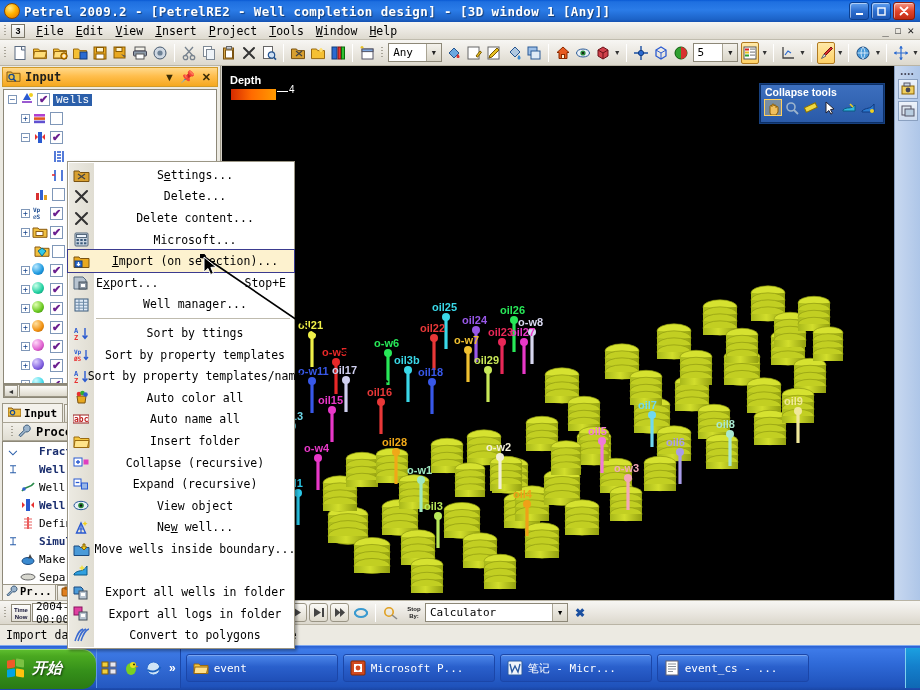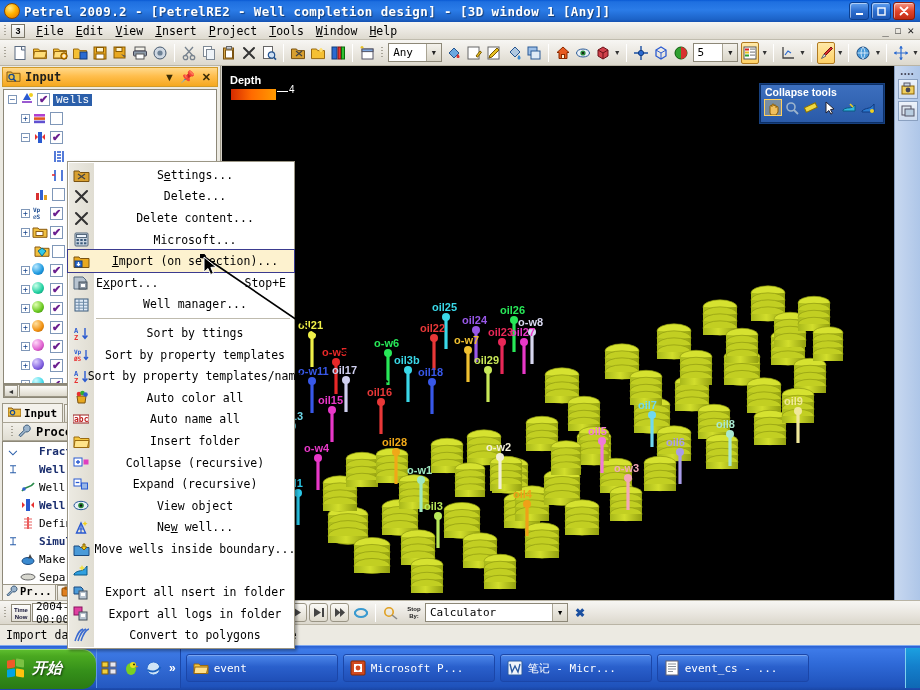--- a/index.html
+++ b/index.html
@@ -1842,21 +1842,21 @@
           </span>
         </div>
         <div class="mrow">
           <span class="micon">
             <svg width="16" height="15">
               <path d="M1 2h7l2 2v5H1z" fill="#4a9ad8" stroke="#1a4a80"></path>
               <rect x="6" y="6" width="8" height="8" fill="#b8c4d0" stroke="#44505c"></rect>
               <rect x="8" y="8" width="4" height="3" fill="#fff"></rect>
             </svg>
           </span>
-          <span class="mtext">Export all nsert in folder</span>
+          <span class="mtext">Export all wells in folder</span>
         </div>
         <div class="mrow">
           <span class="micon">
             <svg width="16" height="15">
               <rect x="1" y="1" width="8" height="8" fill="#e040a0" stroke="#8a1060"></rect>
               <rect x="6" y="6" width="8" height="8" fill="#b8c4d0" stroke="#44505c"></rect>
               <rect x="8" y="8" width="4" height="3" fill="#fff"></rect>
             </svg>
           </span>
           <span class="mtext">Export all logs in folder</span>

